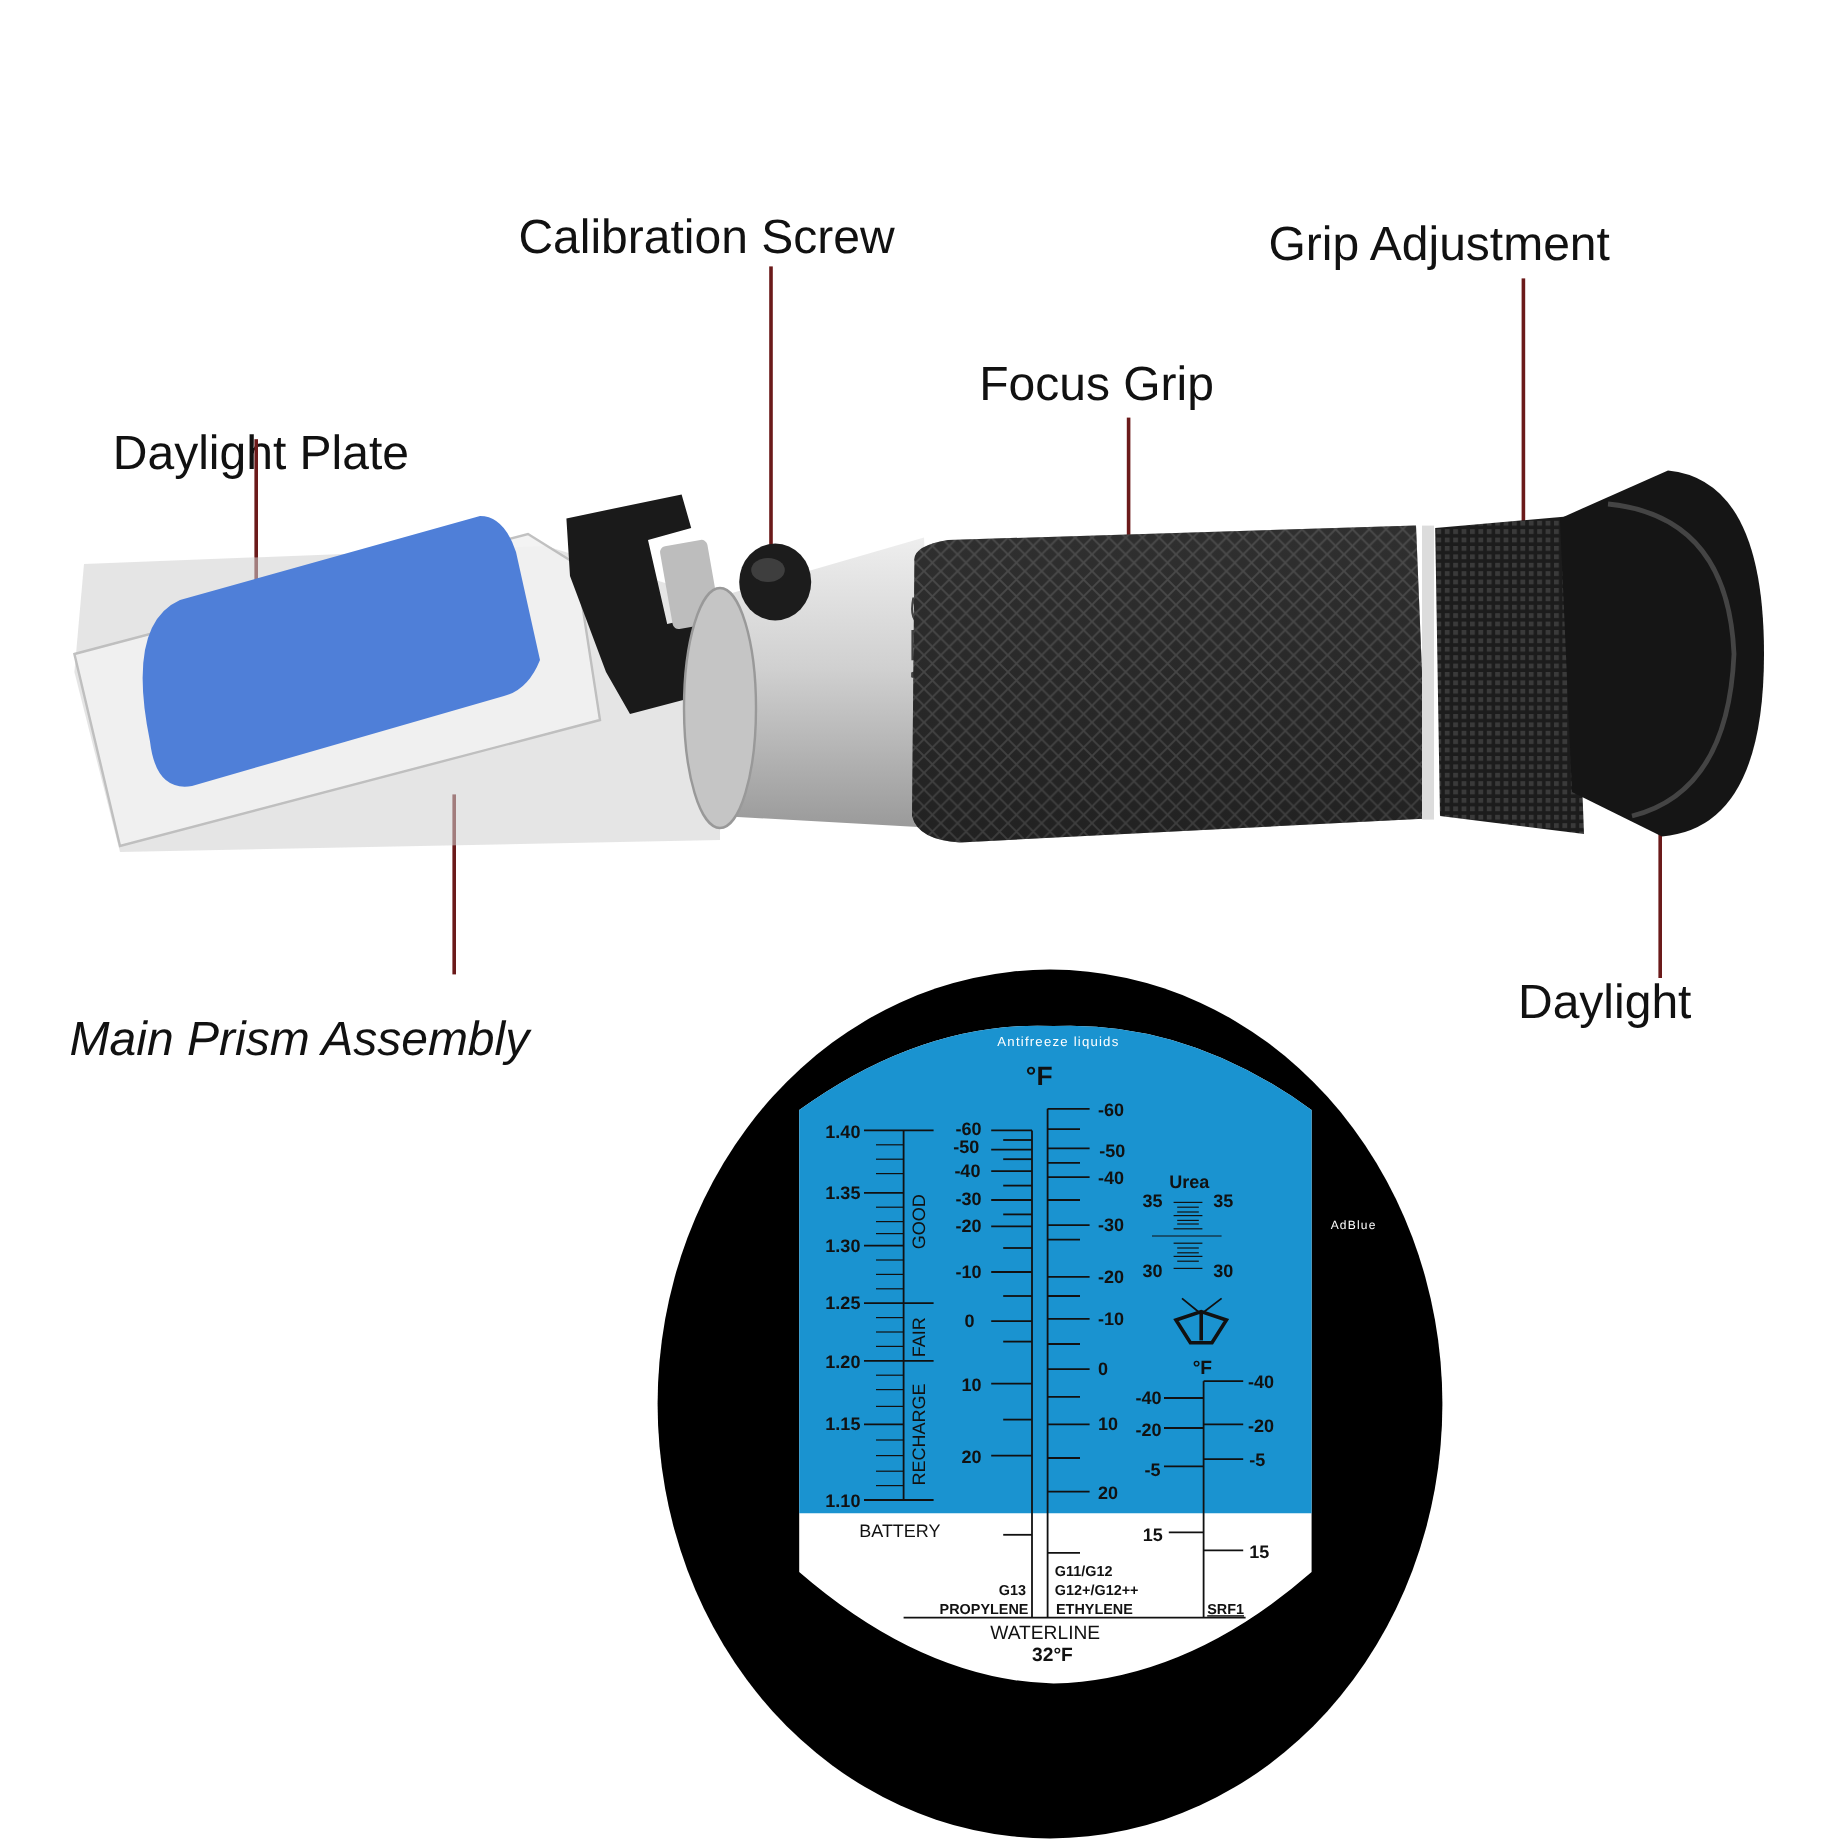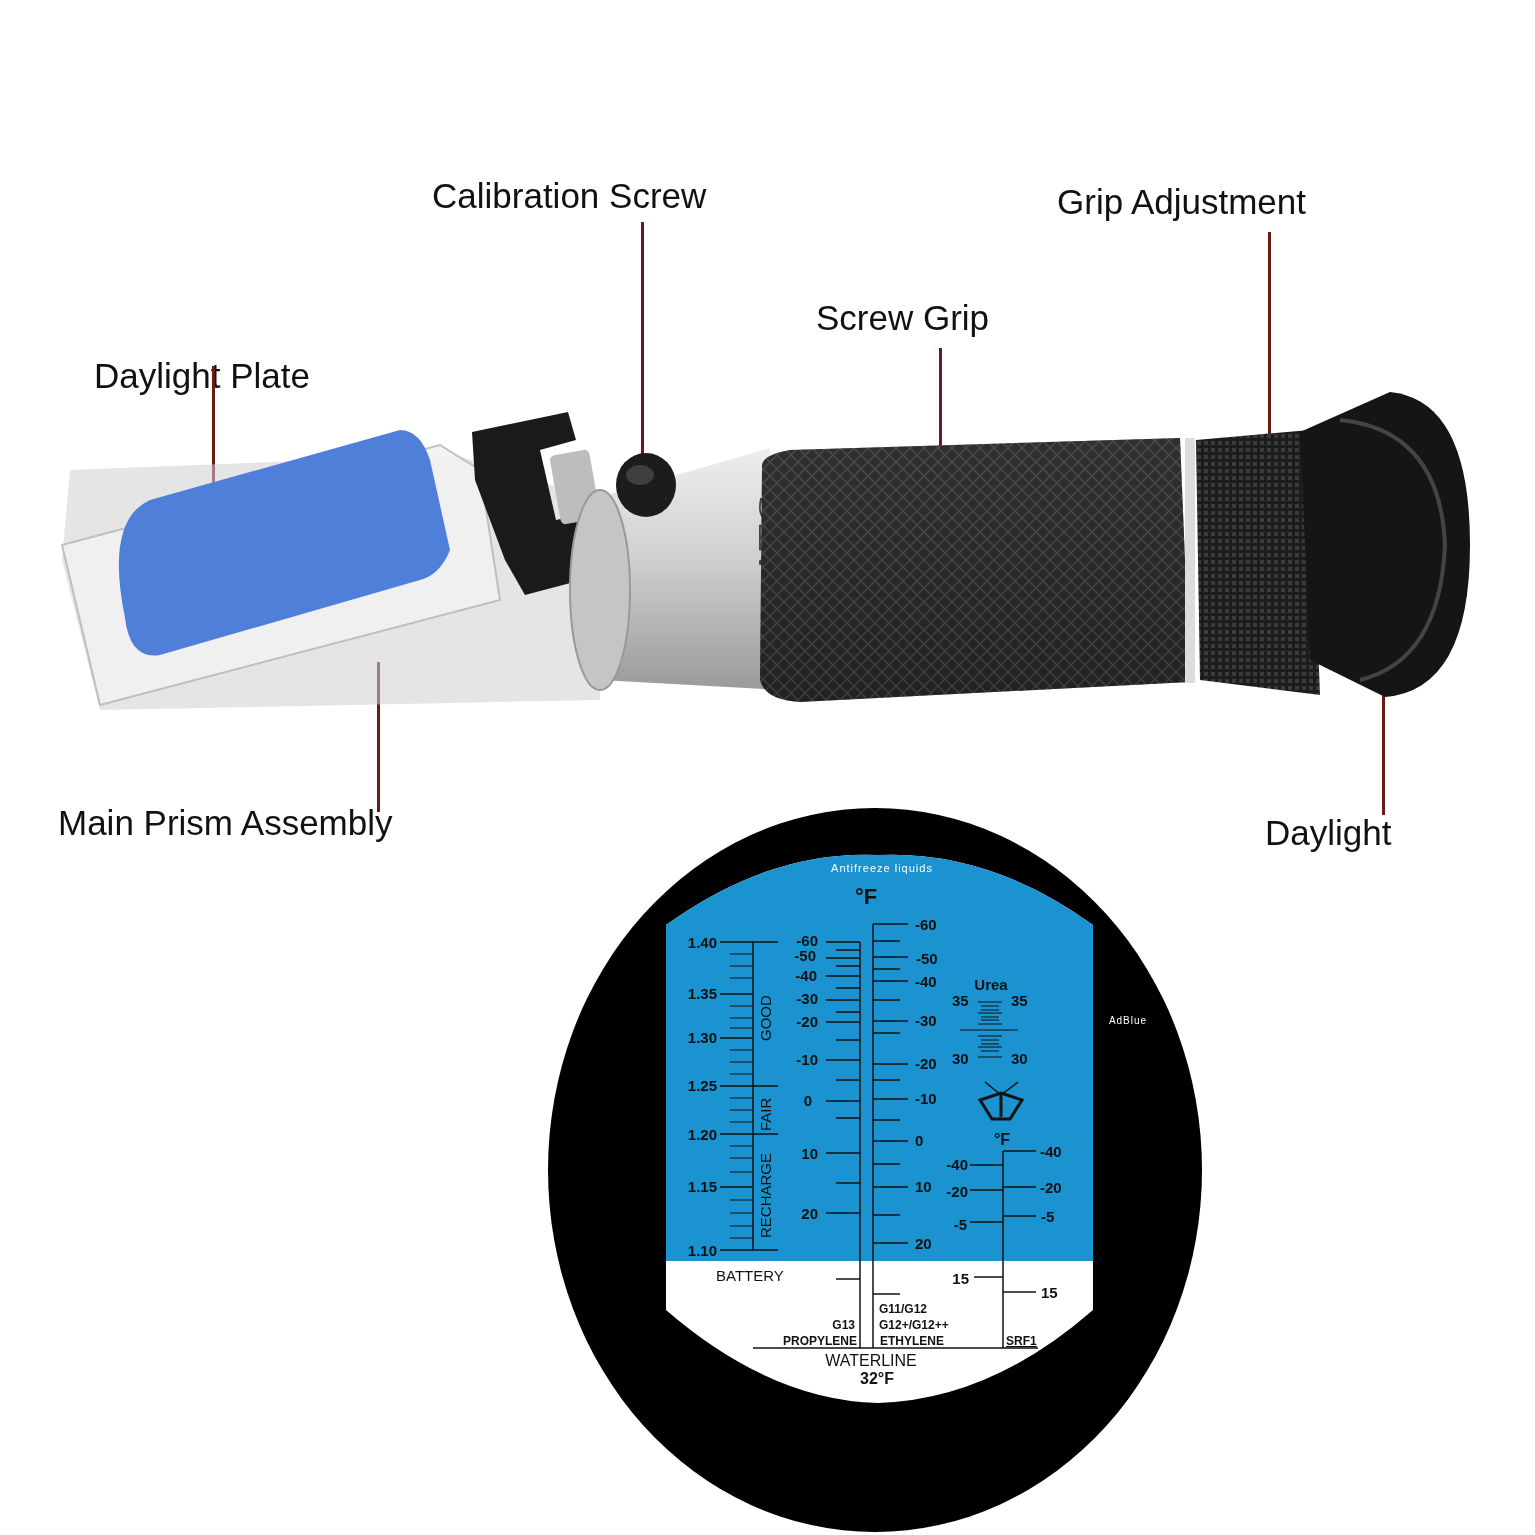--- a/index.html
+++ b/index.html
@@ -1,29 +1,29 @@
 <!DOCTYPE html>
 <html><head>
 <meta charset="utf-8">
 <style>
   html,body{margin:0;padding:0;background:#fff;}
   body{width:1535px;height:1535px;position:relative;overflow:hidden;font-family:"Liberation Sans",sans-serif;}
-  .label{position:absolute;font-size:35px;color:#111;white-space:nowrap;line-height:1;}
+  .label{position:absolute;font-size:40px;color:#111;white-space:nowrap;line-height:1;}
   .leader{position:absolute;width:3px;background:#6b1a1a;}
   svg{position:absolute;left:0;top:0;}
   .scale-text{font-family:"Liberation Sans",sans-serif;font-weight:bold;fill:#111;}
 </style>
 </head>
 <body>
 
 <div class="label" style="left:432px;top:178px;">Calibration Screw</div>
 <div class="label" style="left:1057px;top:184px;">Grip Adjustment</div>
 <div class="label" style="left:94px;top:310px;margin-top:48px;">Daylight Plate</div>
-<div class="label" style="left:816px;top:300px;">Screw Grip</div>
-<div class="label" style="left:58px;top:805px;">Main Prism Assembly</div>
+<div class="label" style="left:816px;top:300px;">Focus Grip</div>
+<div class="label" style="left:58px;top:846px;font-style:italic;">Main Prism Assembly</div>
 <div class="label" style="left:1265px;top:815px;">Daylight</div>
 
 <div class="leader" style="left:641px;top:222px;height:262px;"></div>
 <div class="leader" style="left:1268px;top:232px;height:215px;"></div>
 <div class="leader" style="left:212px;top:366px;height:220px;"></div>
 <div class="leader" style="left:939px;top:348px;height:124px;"></div>
 <div class="leader" style="left:377px;top:662px;height:150px;"></div>
 <div class="leader" style="left:1382px;top:695px;height:120px;"></div>
 
 <svg width="1535" height="800" viewBox="0 0 1535 800">

